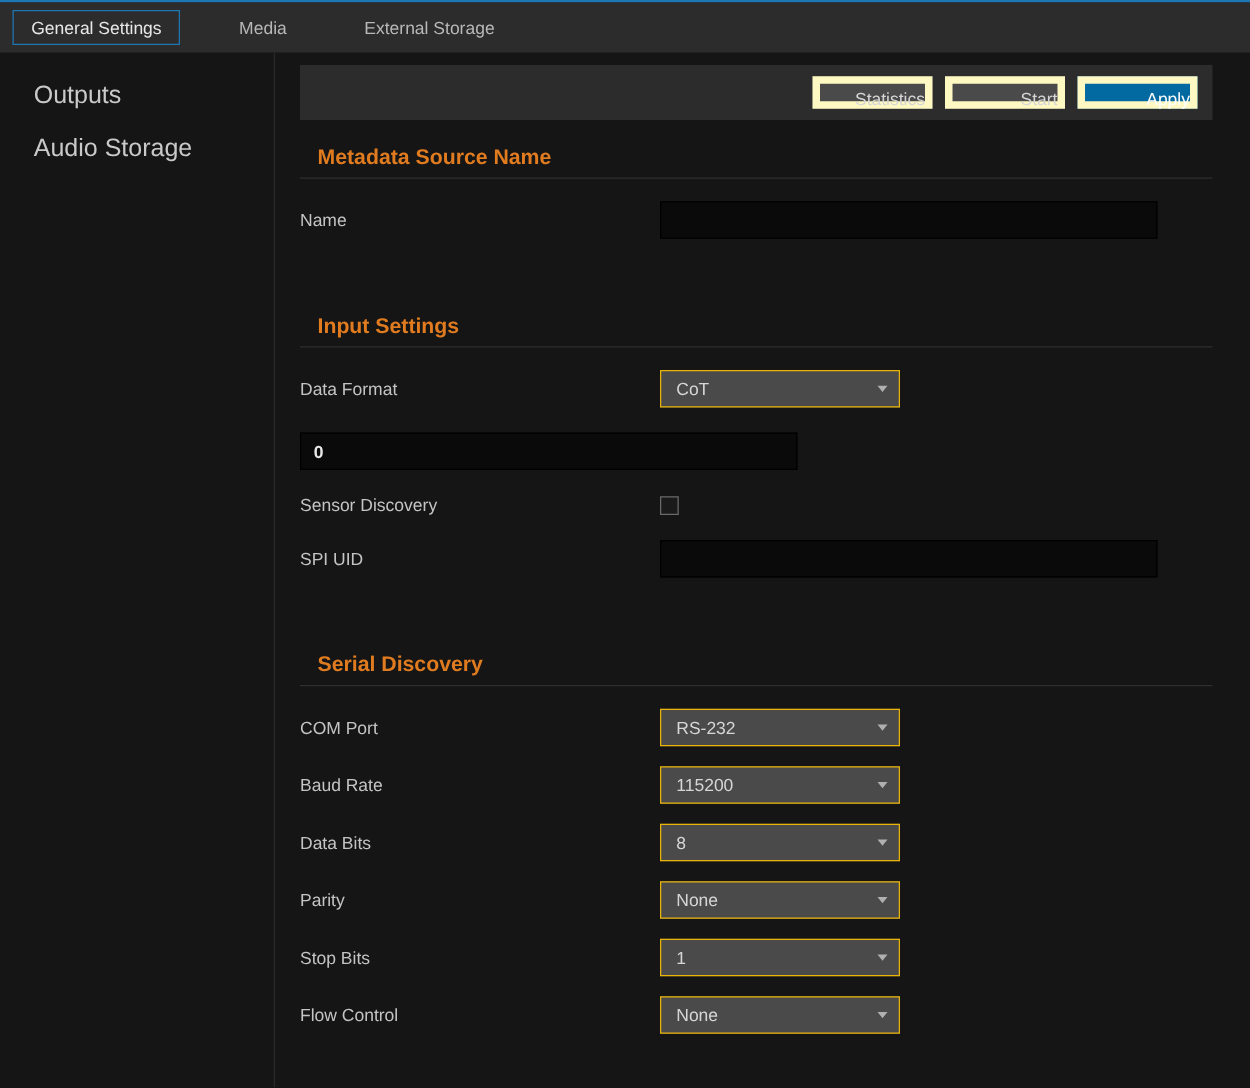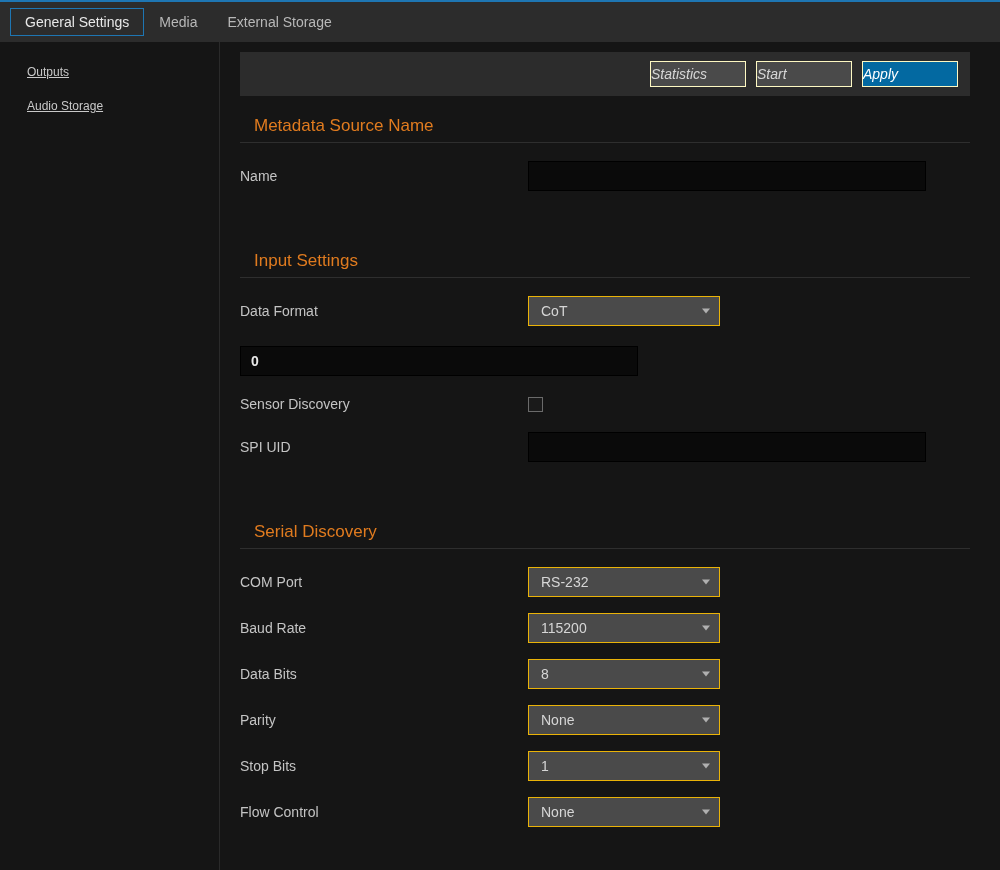--- a/index.html
+++ b/index.html
@@ -12,21 +12,21 @@
     overflow: hidden;
   }
   .top-bar {
     height: 2px;
     background: #1e76b3;
   }
   .tab-strip {
     display: flex;
     background: #2c2c2c;
     padding: 6px 10px 6px 10px;
-    gap: 0;
+    gap: 32px;
     align-items: center;
   }
   .tab {
     padding: 5px 14px;
     color: #b8b8b8;
     cursor: pointer;
     border: 1px solid transparent;
     font-size: 14px;
   }
   .tab.active {
@@ -41,22 +41,21 @@
     width: 220px;
     padding: 14px 10px 14px 14px;
     border-right: 1px solid #2a2a2a;
   }
   .sidebar-item {
     padding: 8px 12px;
     color: #c9c9c9;
     cursor: pointer;
     border: 1px solid transparent;
     margin-bottom: 2px;
-    font-size: 12px;
-    text-decoration: underline;
+    font-size: 20px;
   }
   .sidebar-item.active {
     border: 1px solid #1e76b3;
     color: #e8e8e8;
   }
   .content {
     flex: 1;
     padding: 10px 30px 20px 20px;
     overflow-y: auto;
   }
@@ -66,37 +65,36 @@
     display: flex;
     justify-content: flex-end;
     align-items: center;
     padding-right: 12px;
     gap: 10px;
     margin-bottom: 20px;
   }
   .btn {
     height: 26px;
     width: 96px;
-    border: 1px solid #fef9c3;
+    border: 6px solid #fef9c3;
     background: #4a4a4a;
     color: #d6d6d6;
     font-size: 14px;
     cursor: pointer;
-    text-align: left;
+    text-align: right;
     line-height: 24px;
-    font-style: italic;
   }
   .btn.primary {
     background: #0369a1;
     color: #ffffff;
   }
   .section-title {
     color: #e07b1f;
     font-size: 17px;
-    font-weight: 400;
+    font-weight: 700;
     margin: 10px 0 6px 14px;
   }
   .section-sep {
     border: none;
     border-top: 1px solid #2e2e2e;
     margin: 4px 0 18px 0;
   }
   .form-row {
     display: flex;
     align-items: center;

